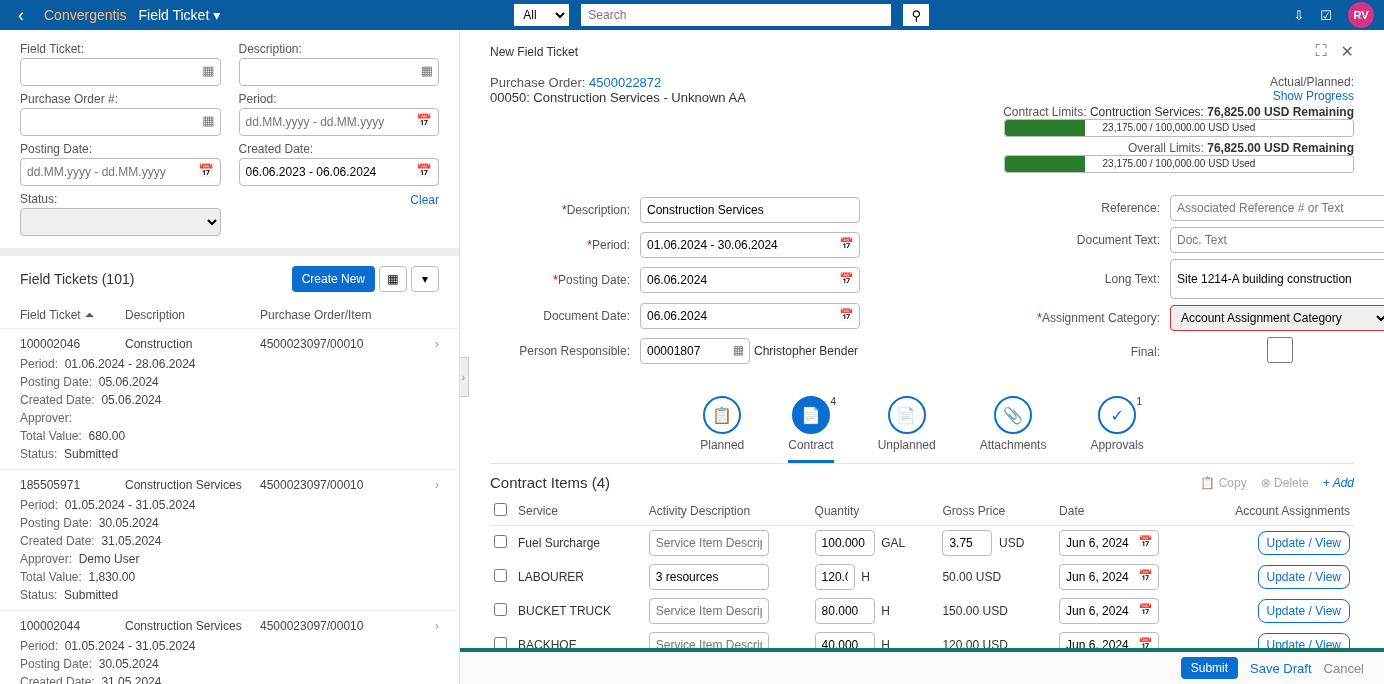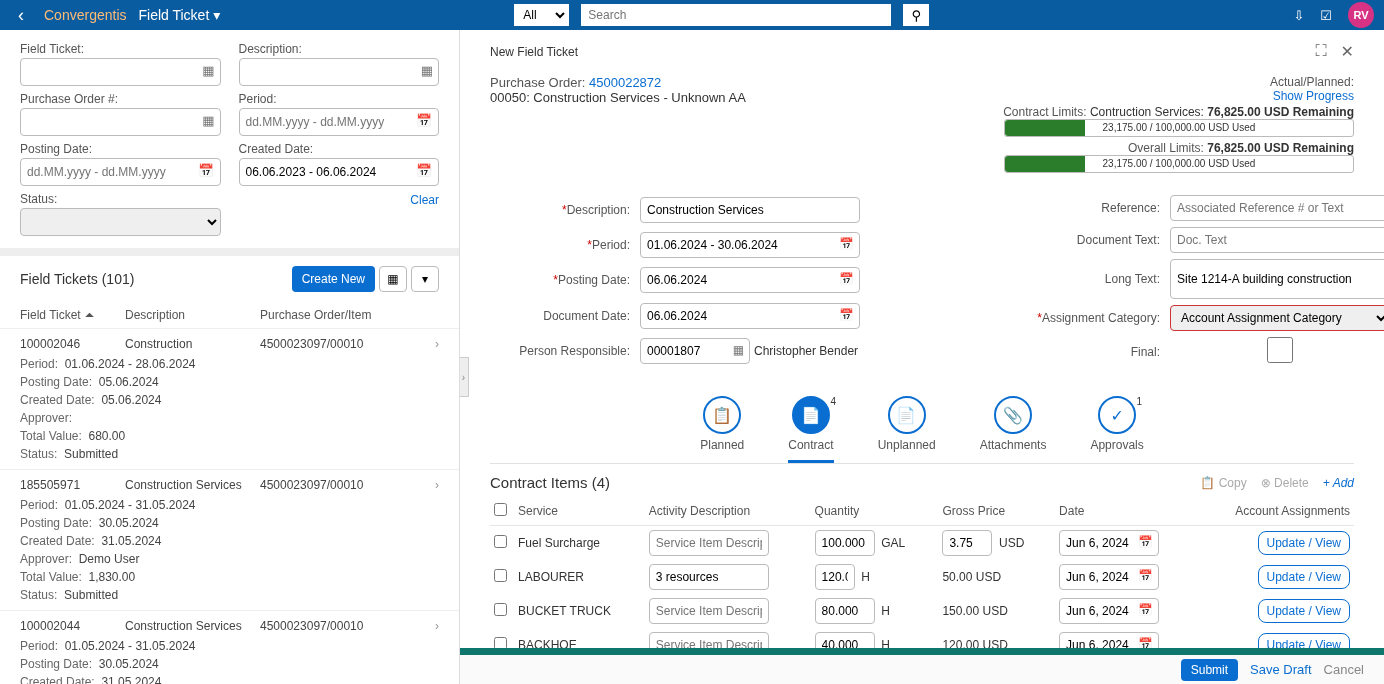--- a/index.html
+++ b/index.html
@@ -76,21 +76,21 @@
 .items-head .acts { margin-left: auto; display: flex; gap: 14px; font-size: 12px; }
 .items-head .acts .dis { color: #aaa; }
 .items-head .acts .en { color: #0a6ed1; cursor: pointer; font-style: italic; }
 .tbl { width: calc(100% - 60px); margin: 0 30px; border-collapse: collapse; font-size: 12px; }
 .tbl th { text-align: left; color: #555; font-weight: normal; padding: 6px 4px; border-bottom: 1px solid #e5e5e5; }
 .tbl td { padding: 4px 4px; }
 .tbl input.cell { height: 26px; border: 1px solid #bbb; border-radius: 4px; padding: 0 6px; font-size: 12px; }
 .tbl .dtwrap { position:relative; display:inline-block;}
 .tbl .dtwrap .ic { position:absolute; right:6px; top:5px; color:#777; font-size:12px;}
 .btn-out { border: 1px solid #0a6ed1; color: #0a6ed1; background: #fff; border-radius: 8px; padding: 4px 8px; font-size: 12px; cursor: pointer; }
-.footer { position: absolute; bottom: 0; left: 0; right: 0; height: 36px; border-top: 7px solid #0f766e; background: #fafafa; display: flex; align-items: center; justify-content: flex-end; gap: 12px; padding: 0 20px; }
+.footer { position: absolute; bottom: 0; left: 0; right: 0; height: 36px; border-top: 4px solid #0f766e; background: #fafafa; display: flex; align-items: center; justify-content: flex-end; gap: 12px; padding: 0 20px; }
 .footer .lnk { color: #0a6ed1; font-size: 13px; cursor: pointer; }
 .footer .cancel { color: #888; }
 .expand-handle { position:absolute; left:-1px; top:50%; width:10px; height:40px; background:#eee; border:1px solid #ccc; border-left:none; display:flex;align-items:center;justify-content:center; font-size:10px; color:#888; cursor:pointer;}
 </style>
 </head>
 <body>
 
 <div class="topbar">
   <span class="back">‹</span>
   <span class="logo">Convergentis</span>

